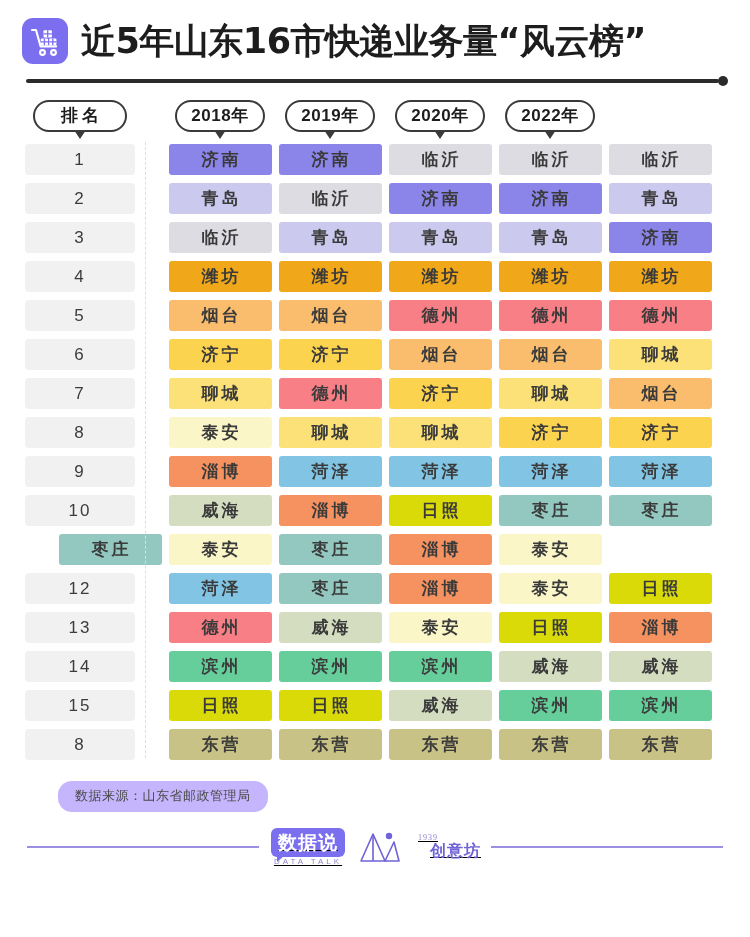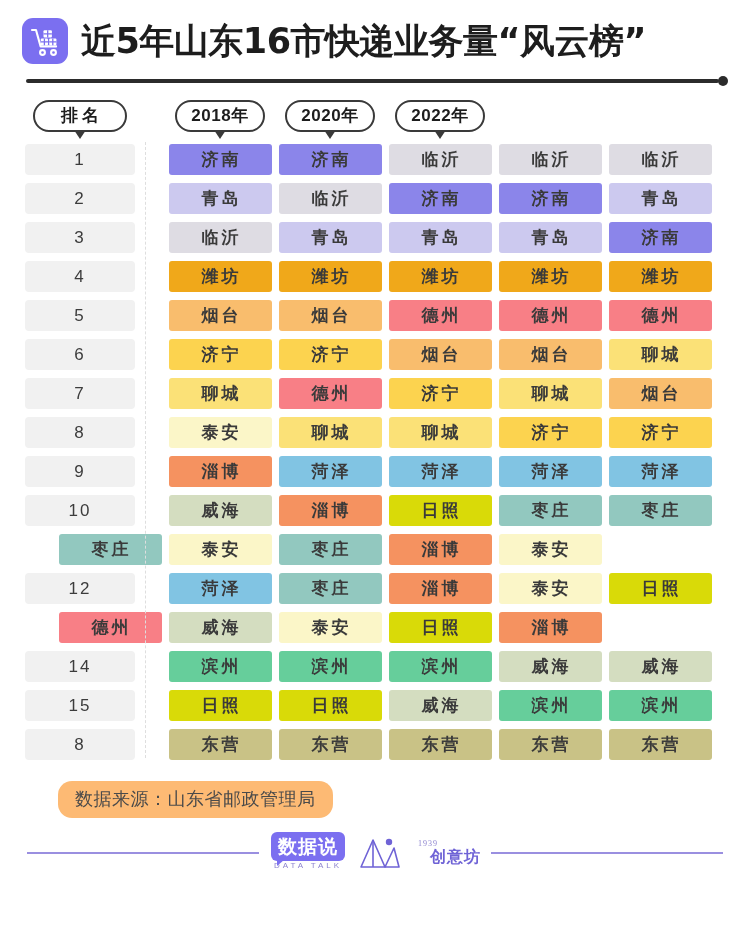--- a/index.html
+++ b/index.html
@@ -168,47 +168,48 @@
     color: #3a3a3a;
     font-family: "DejaVu Sans", "Liberation Sans", sans-serif;
   }
 
   
   .source-wrap {
     padding: 17px 0 0 58px;
   }
   .source-pill {
     display: inline-block;
-    background: #fdba74;
+    background: #c4b5fd;
     border-radius: 14px;
     padding: 6px 17px 7px 17px;
-    font-size: 18px;
+    font-size: 13px;
     color: #4a4a4a;
     letter-spacing: 0.5px;
     font-family: "DejaVu Sans", "Liberation Sans", sans-serif;
   }
 
   .footer {
     display: flex;
     align-items: center;
     justify-content: center;
     margin-top: 16px;
     gap: 0px;
   }
   .foot-line {
     height: 2px;
     background: #9a8fe0;
     width: 232px;
     flex: 0 0 auto;
   }
   .brandgroup {
     display: flex;
-    align-items: center;
+    align-items: flex-end;
     padding: 0 10px;
     flex: 0 0 auto;
+    text-decoration: underline;
   }
   .brand-a { position: relative; width: 78px; text-align:center; }
   .bubble {
     background: #7b6ff0;
     border-radius: 6px;
     padding: 3px 7px 4px 7px;
     color: #fff;
     font-size: 19px;
     font-weight: 900;
     letter-spacing: 1px;
@@ -289,20 +290,23 @@
 <div class="colhead">
   <div class="ch-spacer-left"></div>
   <div class="pill-cell rank">
     <div class="pill rank-pill">排名</div>
   </div>
   <div class="ch-gap"></div>
   <div class="pill-cell">
     <div class="pill">2018年</div>
   </div>
   <div class="pill-cell">
+    <div class="pill">2019年</div>
+  </div>
+  <div class="pill-cell">
     <div class="pill">2020年</div>
   </div>
   <div class="pill-cell">
     <div class="pill">2022年</div>
   </div>
 </div>
 
 <div class="table" id="table-body">
   <div class="vdivider"></div>
 <div class="row">
@@ -561,20 +565,23 @@
       </div>
       <div class="city-slot">
         <div class="city-box" style="background: rgb(251, 246, 200);">泰安</div>
       </div>
       <div class="city-slot">
         <div class="city-box" style="background: rgb(217, 218, 8);">日照</div>
       </div>
     </div>
     <div class="row">
       <div class="cell-gapL"></div>
+      <div class="rank-slot">
+        <div class="rank-box">13</div>
+      </div>
       <div class="cell-gapM"></div>
       <div class="city-slot">
         <div class="city-box" style="background: rgb(248, 127, 134);">德州</div>
       </div>
       <div class="city-slot">
         <div class="city-box" style="background: rgb(212, 221, 192);">威海</div>
       </div>
       <div class="city-slot">
         <div class="city-box" style="background: rgb(251, 246, 200);">泰安</div>
       </div>

